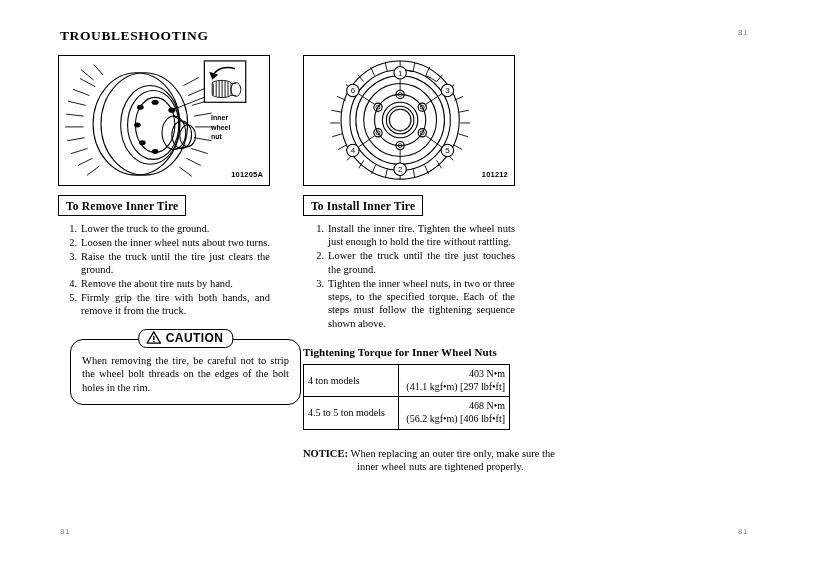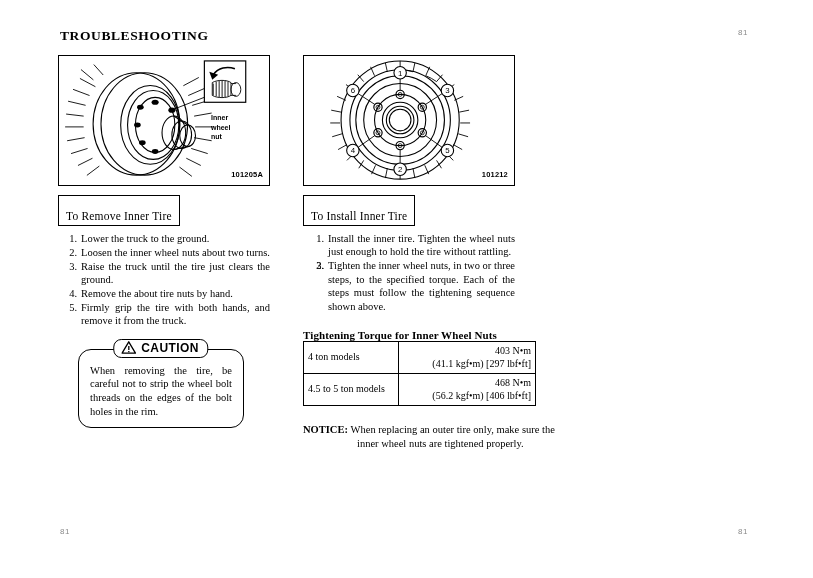--- a/index.html
+++ b/index.html
@@ -70,23 +70,23 @@
     font-family: "Liberation Sans", sans-serif;
     font-size: 7px;
     line-height: 9.5px;
     font-weight: bold;
   }
 
   
   .section-head {
     display: inline-block;
     border: 1.2px solid #000;
-    padding: 14px 7px 3px 7px;
+    padding: 4px 7px 3px 7px;
     font-size: 11.5px;
-    font-weight: normal;
+    font-weight: bold;
     margin-top: 9px;
     letter-spacing: 0.2px;
   }
 
   
   ol.steps {
     margin: 6px 0 0 0;
     padding: 0;
     list-style: none;
     font-size: 10.5px;
@@ -105,22 +105,22 @@
     width: 13px;
     text-align: right;
   }
   #left-column ol.steps { margin-left: 4px; }
   #right-column ol.steps { margin-left: 6px; }
 
   
   #caution-block {
     position: relative;
     margin-top: 21px;
-    width: 166px;
-    margin-left: 20px;
+    width: 231px;
+    margin-left: 12px;
   }
   #caution-box {
     border: 1.3px solid #000;
     border-radius: 13px;
     padding: 14px 11px 9px 11px;
     box-sizing: border-box;
     font-size: 10.5px;
     line-height: 13.6px;
     text-align: justify;
   }
@@ -146,22 +146,23 @@
   }
 
   
   #torque-title {
     margin-top: 16px;
     font-size: 11px;
     font-weight: bold;
     letter-spacing: 0.1px;
   }
   table#torque-table {
+    margin-top: 6px;
     border-collapse: collapse;
-    width: 233px;
+    width: 207px;
     font-size: 10px;
   }
   table#torque-table td {
     border: 1.1px solid #000;
     padding: 3px 4px;
     line-height: 12.6px;
     vertical-align: middle;
   }
   td.model-cell { width: 86px; text-align: left; }
   td.torque-cell { text-align: right; }
@@ -357,21 +358,21 @@
         </g>
       </g>
     </svg>
     <div class="figure-id">101212</div>
   </div>
 
   <div class="section-head">To Install Inner Tire</div>
 
   <ol class="steps">
     <li><span class="num">1.</span><span>Install the inner tire. Tighten the wheel nuts just enough to hold the tire without rattling.</span></li>
-    <li><span class="num">2.</span></li>
+    <li><span class="num">2.</span><span>Lower the truck until the tire just touches the ground.</span></li>
     <li><span class="num">3.</span><span>Tighten the inner wheel nuts, in two or three steps, to the specified torque. Each of the steps must follow the tightening sequence shown above.</span></li>
   </ol>
 
   <div id="torque-title">Tightening Torque for Inner Wheel Nuts</div>
 
   <table id="torque-table">
     <tbody>
       <tr>
         <td class="model-cell">4 ton models</td>
         <td class="torque-cell">

